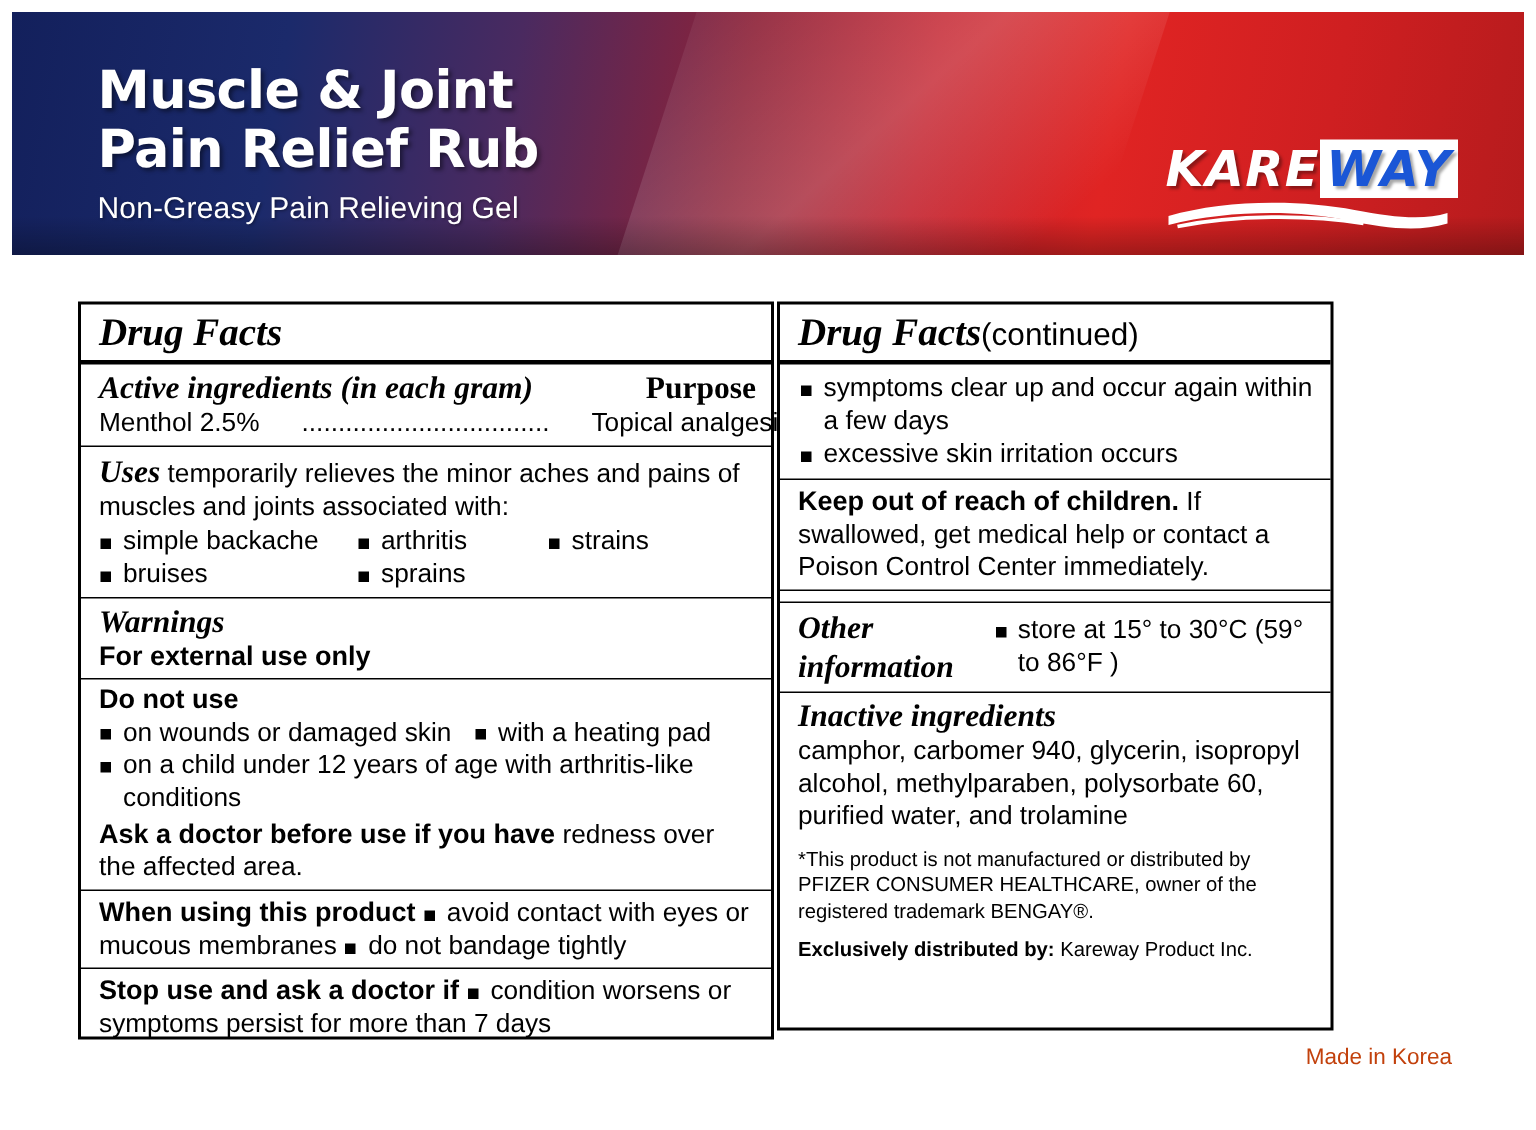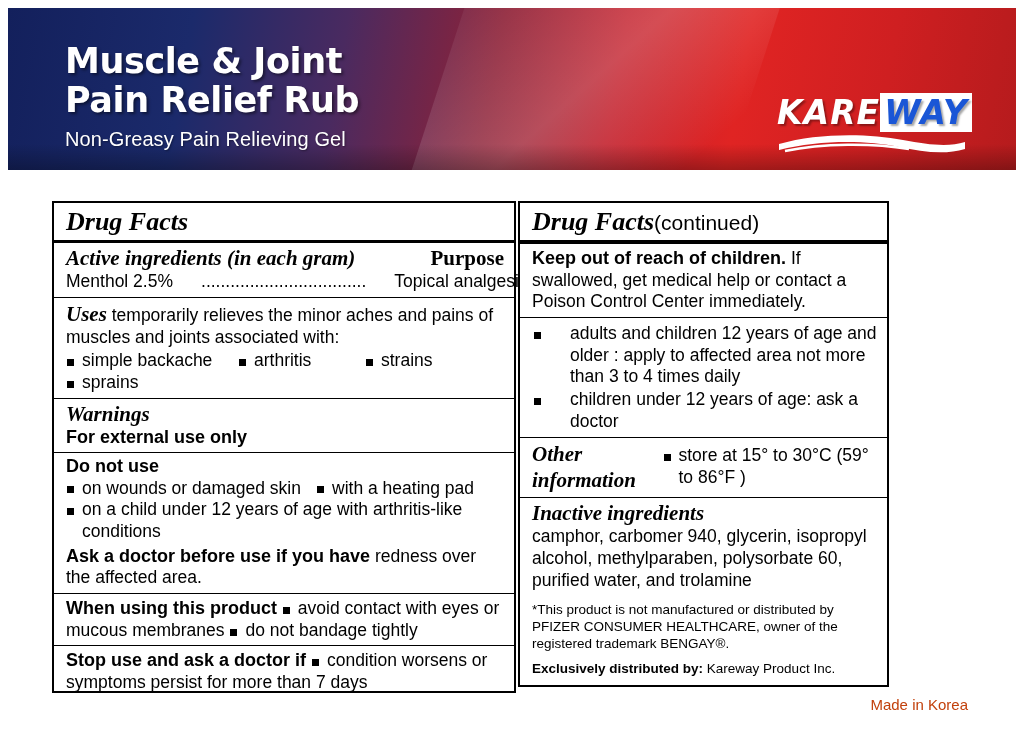--- a/index.html
+++ b/index.html
@@ -214,20 +214,21 @@
     <div class="rule"></div>
     <div class="sec">
       <div class="body">
         <span class="hd-italic">Uses</span>
         <span>temporarily relieves the minor aches and pains of muscles and joints associated with:</span>
       </div>
       <div class="uses-grid body">
         <span class="binl u1">simple backache</span>
         <span class="binl u2">arthritis</span>
         <span class="binl u3">strains</span>
+        <span class="binl u1">bruises</span>
         <span class="binl u2">sprains</span>
       </div>
     </div>
 
     <div class="rule"></div>
     <div class="sec">
       <div class="hd-italic">Warnings</div>
       <div class="hd-bold">For external use only</div>
     </div>
 
@@ -260,35 +261,37 @@
         <span class="binl">condition worsens or symptoms persist for more than 7 days</span>
       </div>
     </div>
   </div>
 
   <div class="panel panel-right">
 
     <div class="df-title"><span>Drug Facts</span><span class="cont">(continued)</span></div>
 
     <div class="rule-thick"></div>
+    <div class="sec">
+      <ul class="bl body">
+        <li>symptoms clear up and occur again within a few days</li>
+        <li>excessive skin irritation occurs</li>
+      </ul>
+    </div>
 
     <div class="rule"></div>
     <div class="sec">
       <div class="body">
         <span class="hd-bold">Keep out of reach of children.</span>
         <span>If swallowed, get medical help or contact a Poison Control Center immediately.</span>
       </div>
     </div>
 
     <div class="rule"></div>
     <div class="sec">
-      <ul class="bl body">
-        <li class="ind" style="padding-left:38px;">adults and children 12 years of age and older : apply to affected area not more than 3 to 4 times daily</li>
-        <li class="ind" style="padding-left:38px;">children under 12 years of age: ask a doctor</li>
-      </ul>
     </div>
 
     <div class="rule"></div>
     <div class="sec">
       <div class="body" style="display:flex; align-items:baseline;">
         <span class="hd-italic">Other information</span>
         <span class="binl" style="margin-left:10px;">store at 15° to 30°C (59° to 86°F )</span>
       </div>
     </div>
 

